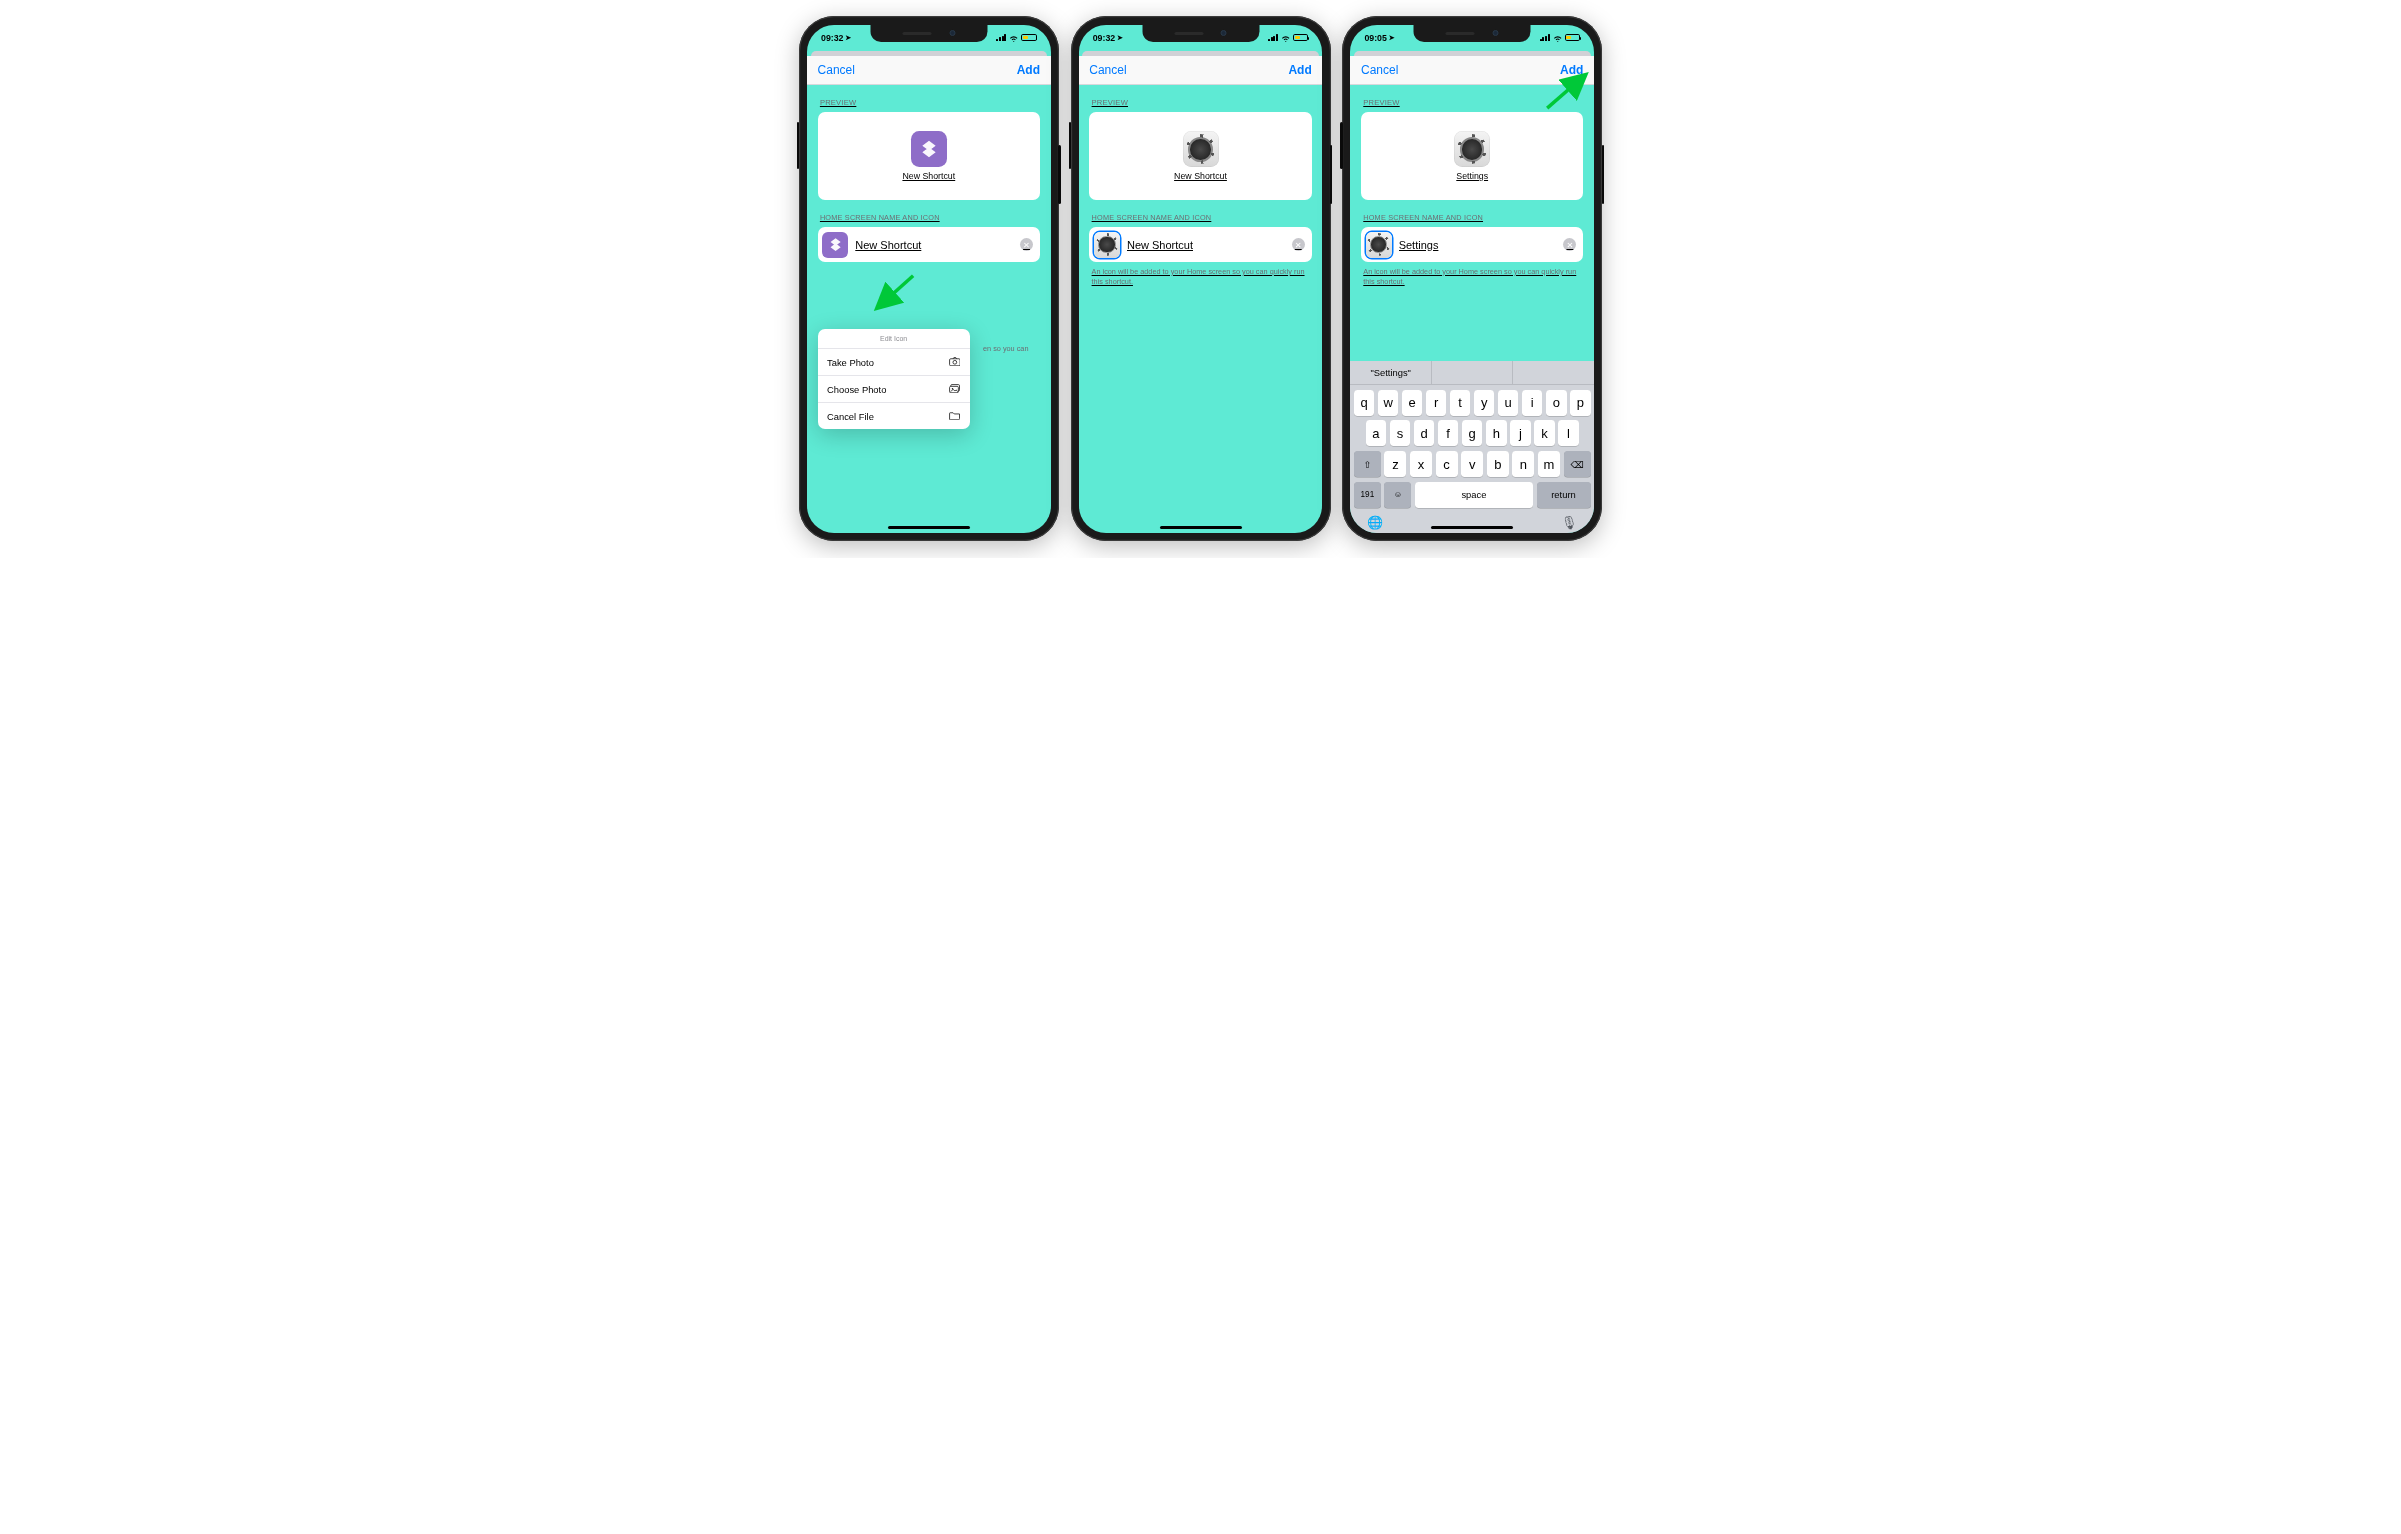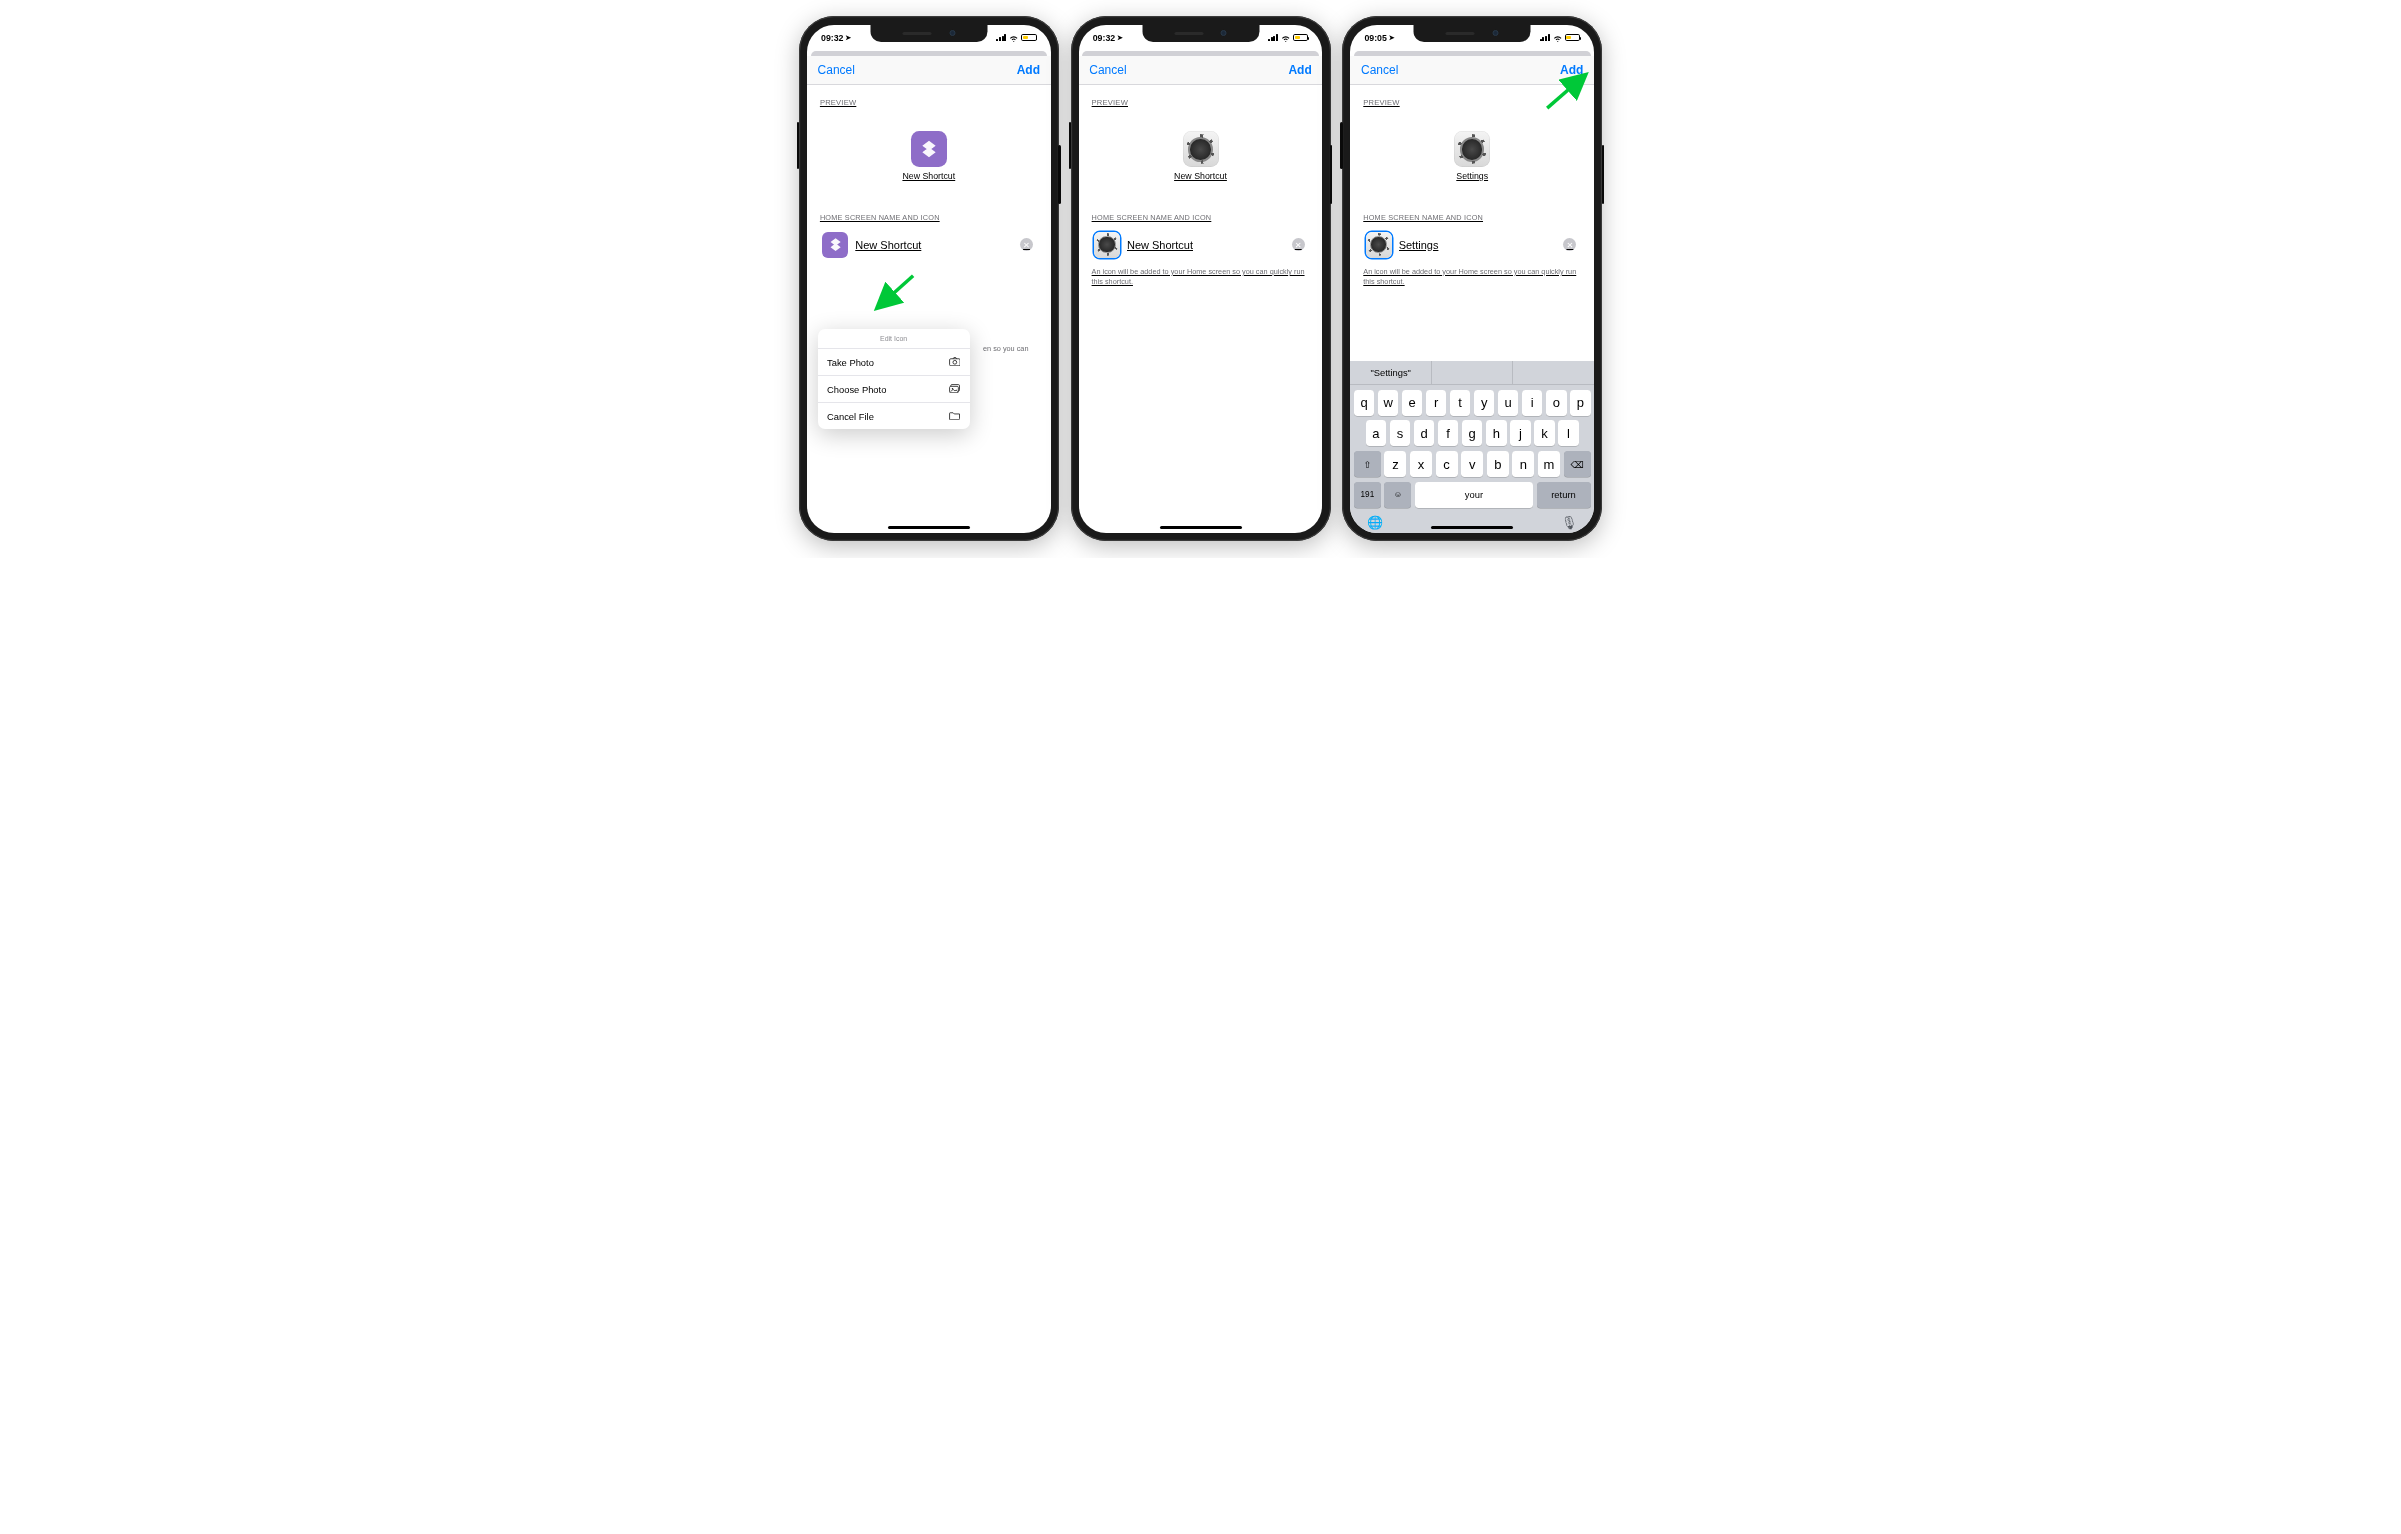--- a/index.html
+++ b/index.html
@@ -11,21 +11,21 @@
     padding: 8.2px;
     box-shadow: 0 5.9px 23.5px rgba(0,0,0,.25), inset 0 0 0 1.2px #3a3a3a;
     position: relative;
   }
   .phone-frame::before, .phone-frame::after {
     content:""; position:absolute; background:#0a0a0a; border-radius:1.8px;
   }
   .phone-frame::before { left:-1.8px; top:106px; width:2.3px; height:47px; }
   .phone-frame::after  { right:-1.8px; top:129px; width:2.3px; height:59px; }
   .screen {
-    width:100%; height:100%; background:#ffffff;
+    width:100%; height:100%; background:#5eead4;
     border-radius:27px; overflow:hidden; position:relative;
     display:flex; flex-direction:column;
   }
   .notch {
     position:absolute; top:0; left:50%; transform:translateX(-50%);
     width:117px; height:17.6px; background:#1a1a1a;
     border-bottom-left-radius:10.6px; border-bottom-right-radius:10.6px; z-index:50;
     display:flex; align-items:center; justify-content:center; gap:17.6px;
   }
   .speaker { width:29px; height:3.5px; background:#2a2a2a; border-radius:1.8px; }
@@ -437,21 +437,21 @@
         <div class="key">c</div>
         <div class="key">v</div>
         <div class="key">b</div>
         <div class="key">n</div>
         <div class="key">m</div>
         <div class="key mod del">⌫</div>
       </div>
       <div class="kb-row">
         <div class="key small">191</div>
         <div class="key small">☺</div>
-        <div class="key space">your</div>
+        <div class="key space">space</div>
         <div class="key ret">return</div>
       </div>
       <div class="kb-bottom">
         <span>🌐</span>
         <span>🎙</span>
       </div>
     </div>
     <div class="home-ind"></div>
   </div>
 </div>

